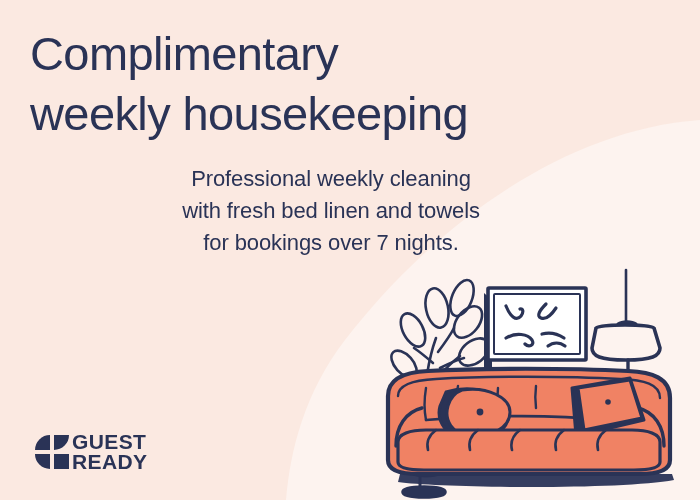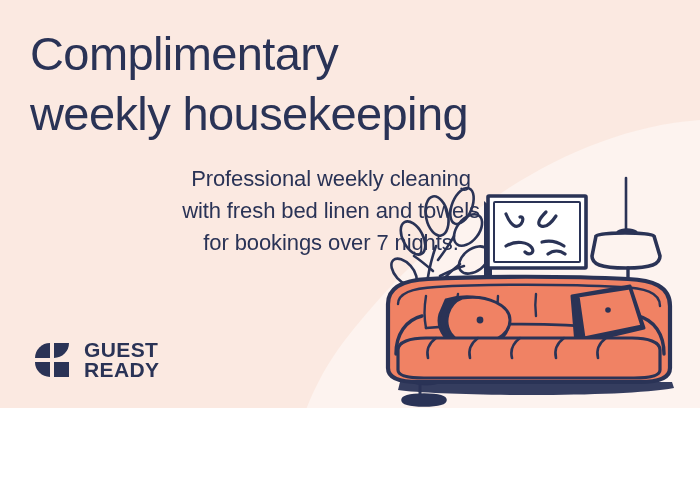--- a/index.html
+++ b/index.html
@@ -7,21 +7,21 @@
     padding: 0;
     background: #ffffff;
   }
   body {
     font-family: "Liberation Sans", sans-serif;
   }
 
   .promo-card {
     position: relative;
     width: 700px;
-    height: 408px;
+    height: 500px;
     overflow: hidden;
     background: #f97316;
   }
 
   
   .bg-base {
     position: absolute;
     inset: 0;
     background: #FBE9E1;
   }
@@ -58,21 +58,20 @@
     text-align: center;
   }
 
   
   .logo {
     position: absolute;
     left: 32px;
     bottom: 28px;
     display: flex;
     align-items: center;
-    gap: 12px;
   }
   .logo-mark { display: block; }
   .logo-word {
     color: #2A3356;
     font-size: 21px;
     font-weight: 700;
     line-height: 0.95;
     letter-spacing: 0.4px;
     white-space: pre-line;
   }

